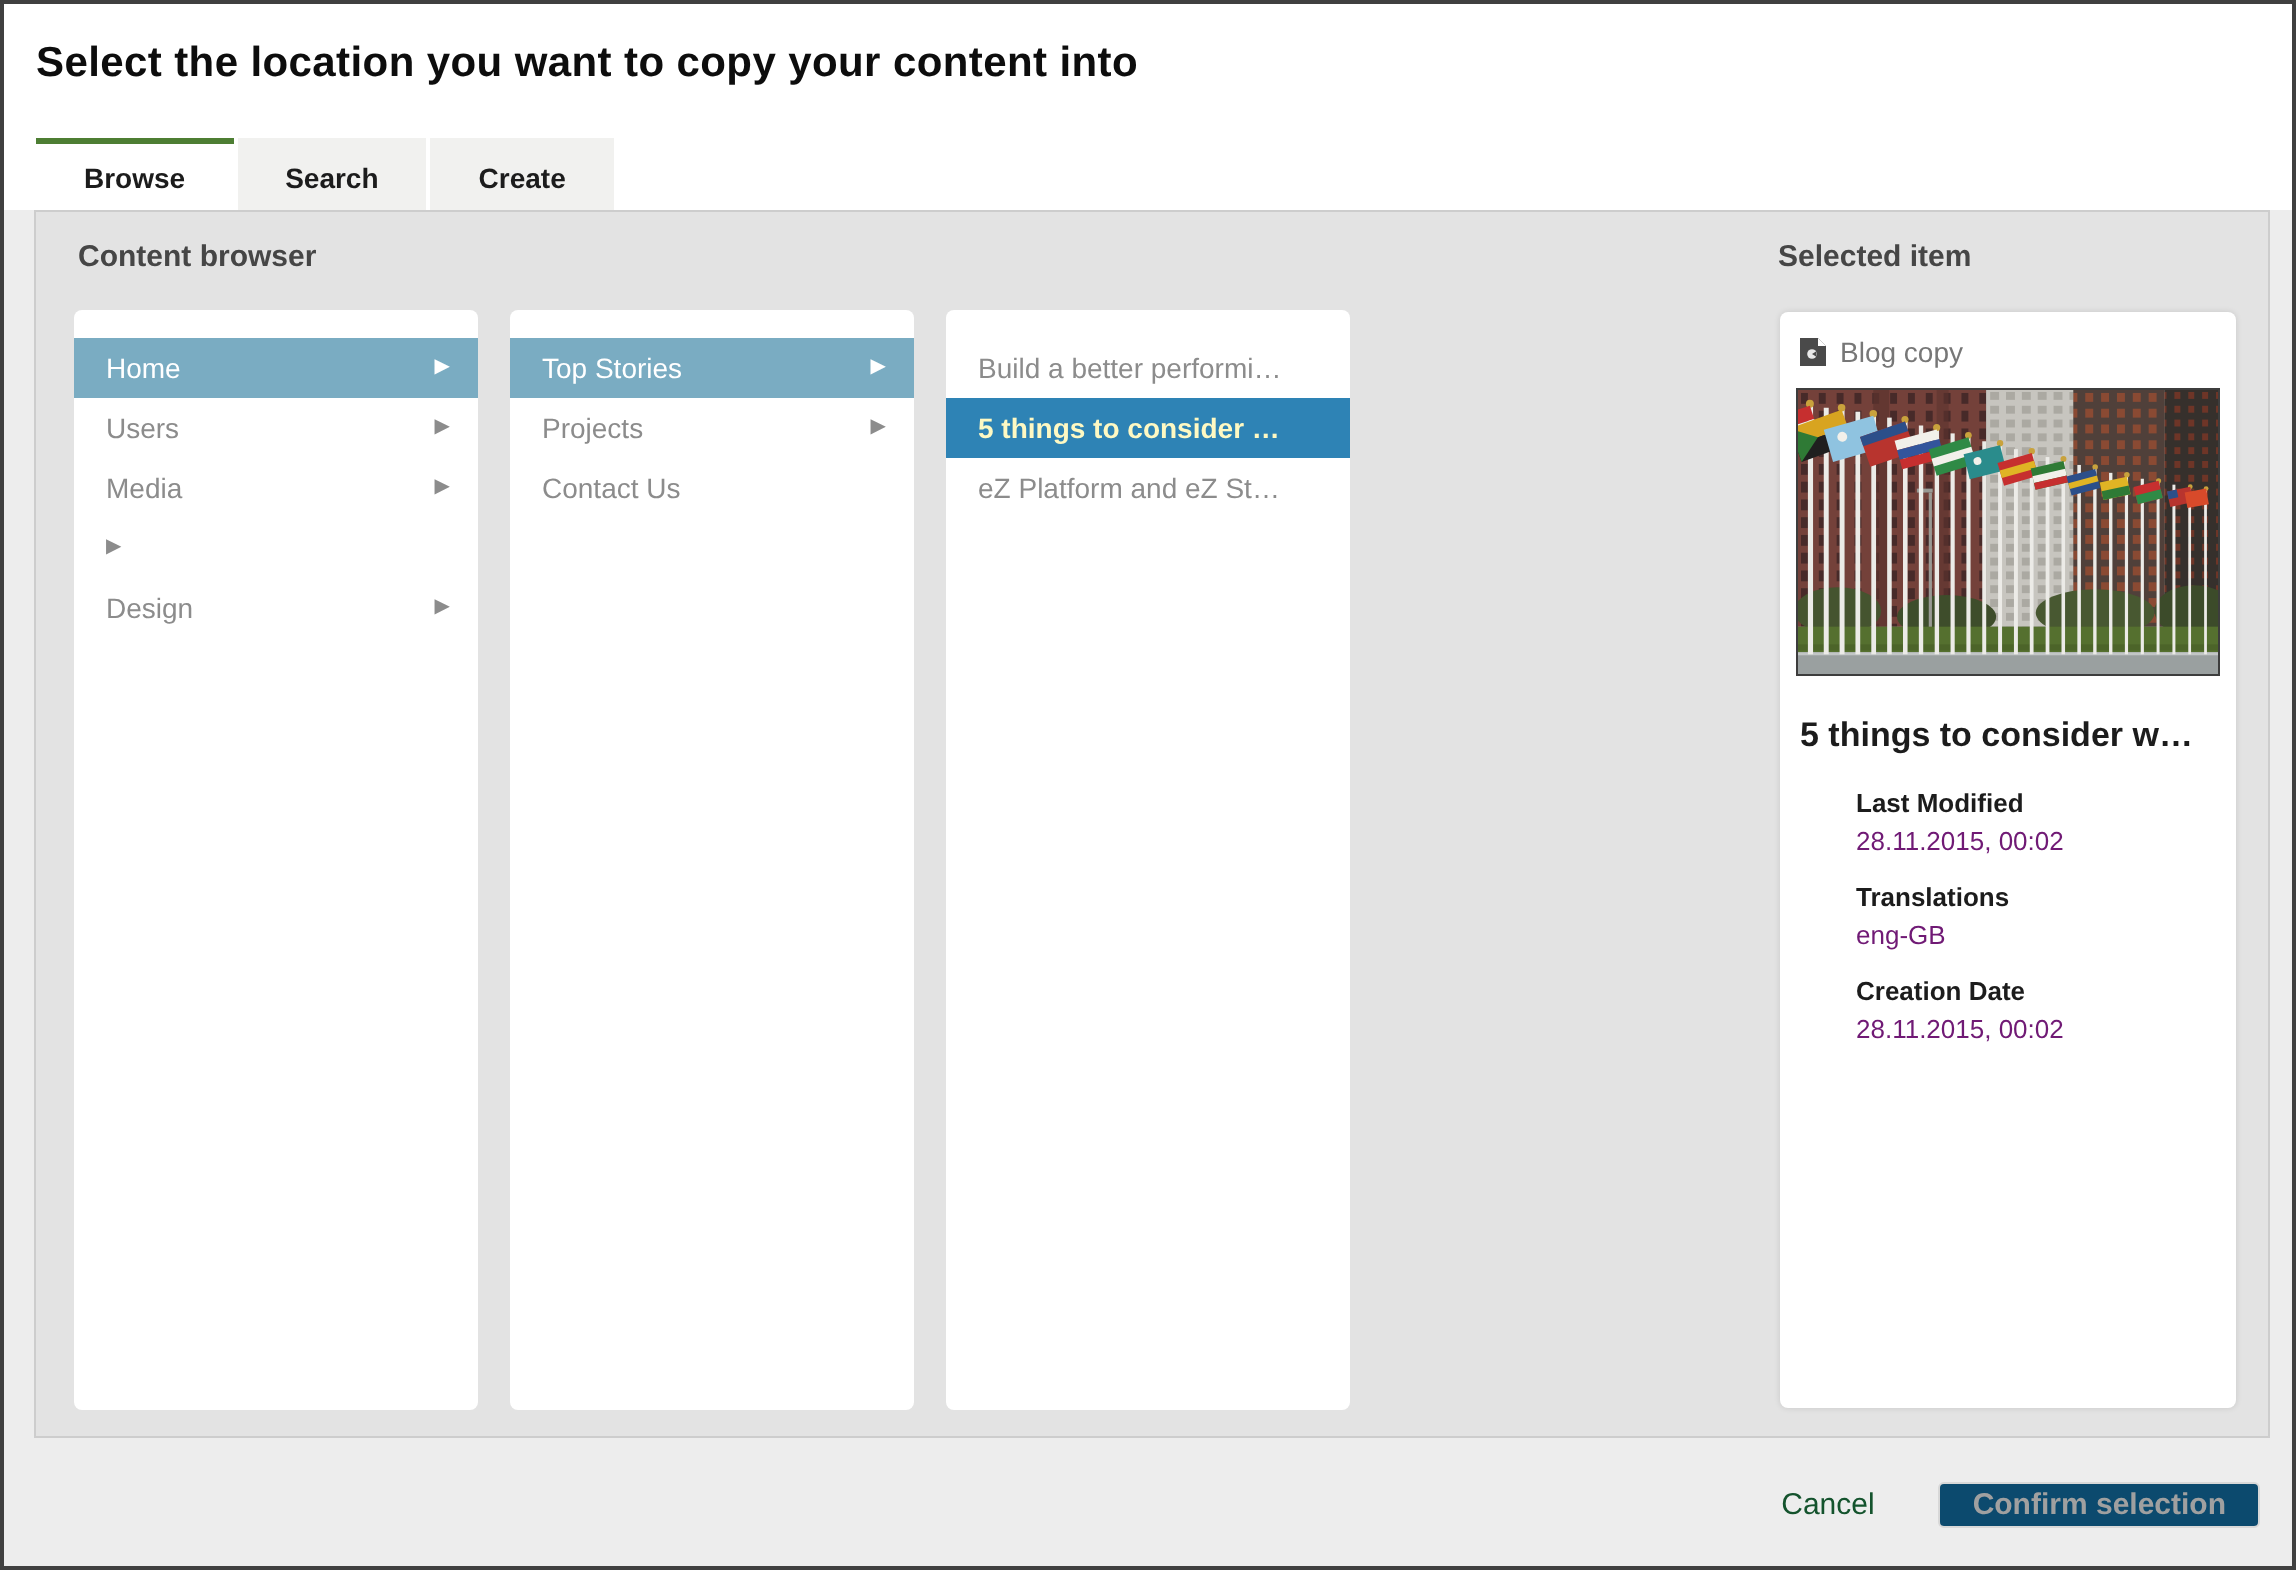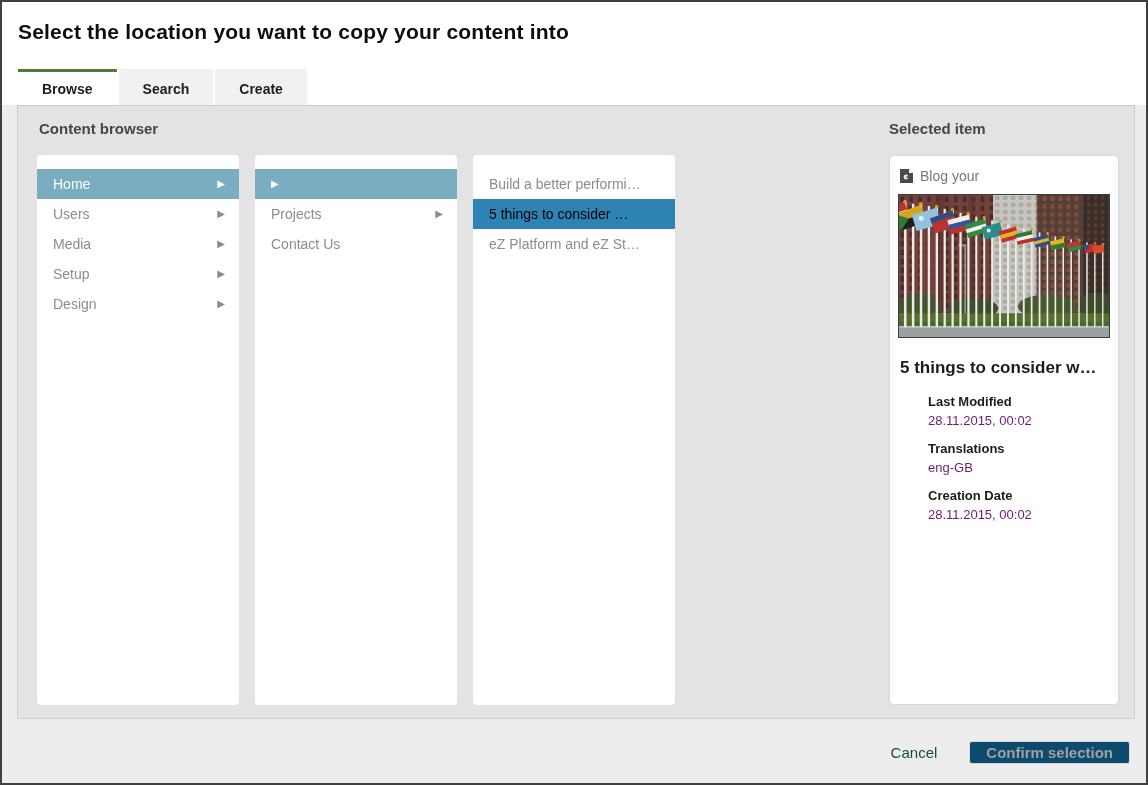--- a/index.html
+++ b/index.html
@@ -39,21 +39,21 @@
   }
   .row {
     height:30px; line-height:30px; padding:0 10px 0 16px; font-size:14px;
     color:#8c8c8c; cursor:pointer; display:flex; align-items:center;
     white-space:nowrap; overflow:hidden;
   }
   .row .lbl { flex:1 1 auto; overflow:hidden; text-overflow:ellipsis; }
   .row .arrow { flex:0 0 auto; font-size:10px; color:#8c8c8c; padding-right:4px; }
   .row.sel-light { background:#7aacc2; color:#ffffff; }
   .row.sel-light .arrow { color:#ffffff; }
-  .row.sel-dark { background:#2e83b5; color:#000000; font-weight:normal; }
+  .row.sel-dark { background:#2e83b5; color:#fef9c3; font-weight:bold; }
   
   .sel-card {
     position:absolute; left:872px; top:50px; width:228px; height:548px;
     background:#ffffff; border-radius:4px; box-shadow:0 0 3px rgba(0,0,0,.12);
     padding:12px 8px;
   }
   .type-row { display:flex; align-items:center; gap:7px; padding-left:2px; color:#777777; font-size:14px; }
   .doc-icon { width:13px; height:16px; display:inline-block; }
   .thumb {
     margin-top:10px; width:212px; height:144px; border:1px solid #3d3d3d;
@@ -104,31 +104,31 @@
         </div>
         <div class="row">
           <span class="lbl">Users</span>
           <span class="arrow">▶</span>
         </div>
         <div class="row">
           <span class="lbl">Media</span>
           <span class="arrow">▶</span>
         </div>
         <div class="row">
-          <span class="lbl">Setup</span>
           <span class="arrow">▶</span>
         </div>
         <div class="row">
           <span class="lbl">Design</span>
           <span class="arrow">▶</span>
         </div>
       </div>
 
       <div class="col">
         <div class="row sel-light">
+          <span class="lbl">Top Stories</span>
           <span class="arrow">▶</span>
         </div>
         <div class="row">
           <span class="lbl">Projects</span>
           <span class="arrow">▶</span>
         </div>
         <div class="row">
           <span class="lbl">Contact Us</span>
         </div>
       </div>
@@ -150,21 +150,21 @@
     <div class="sel-card">
       <div class="type-row">
         <span class="doc-icon">
           <svg width="13" height="16" viewBox="0 0 13 16">
             <path d="M0 1 h9 l4 4 v10 h-13 z" fill="#4a4a4a"></path>
             <path d="M9 1 l4 4 h-4 z" fill="#ffffff"></path>
             <circle cx="6" cy="9" r="2.4" fill="#e9e9e9"></circle>
             <path d="M6 9 l2.2 -1.4 v2.8 z" fill="#4a4a4a"></path>
           </svg>
         </span>
-        <span>Blog your</span>
+        <span>Blog copy</span>
       </div>
 
       <svg class="thumb" viewBox="0 0 212 144" preserveAspectRatio="none">
         <defs>
           <pattern id="winL" width="9" height="9" patternUnits="userSpaceOnUse">
             <rect width="9" height="9" fill="#74413a"></rect>
             <rect x="1.5" y="1.5" width="3.5" height="5.5" fill="#472a29"></rect>
           </pattern>
           <pattern id="winM" width="8" height="7" patternUnits="userSpaceOnUse">
             <rect width="8" height="7" fill="#c7c5bf"></rect>

